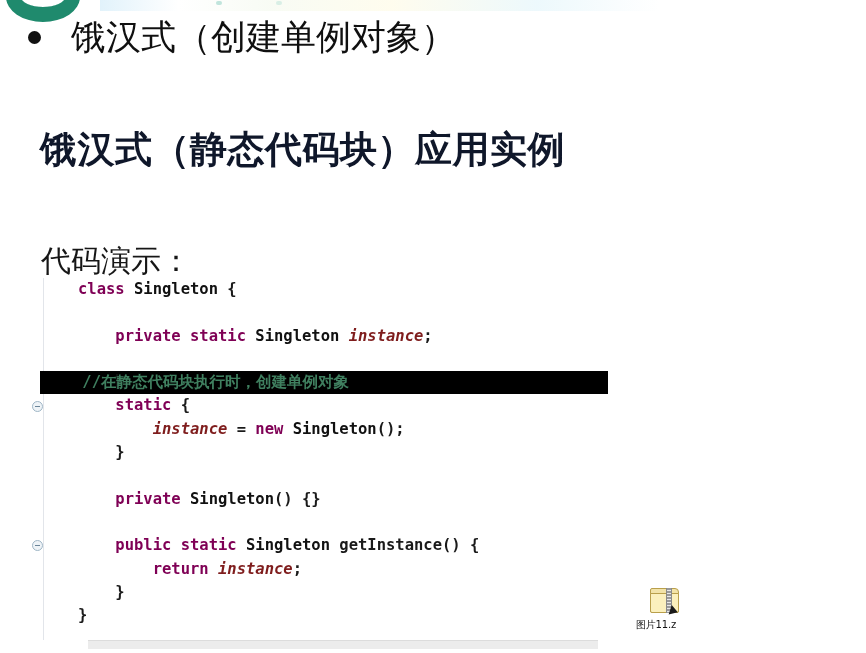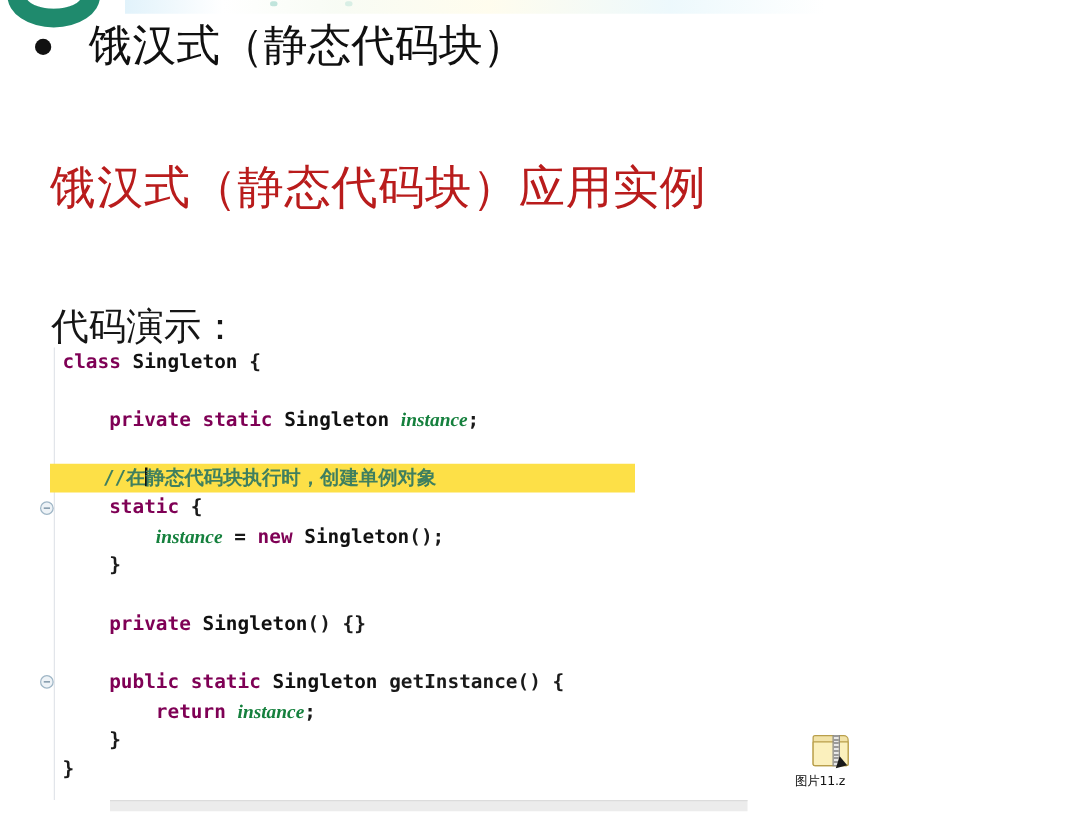--- a/index.html
+++ b/index.html
@@ -85,22 +85,22 @@
     white-space: nowrap;
   }
 
   
   .blue-heading {
     position: absolute;
     left: 40px;
     top: 125px;
     font-family: "DejaVu Sans", "Liberation Sans", sans-serif;
     font-size: 37px;
-    font-weight: normal;
-    color: #b91c1c;
+    font-weight: bold;
+    color: #0f172a;
     white-space: nowrap;
     letter-spacing: .5px;
   }
 
   
   .sub-label {
     position: absolute;
     left: 41px;
     top: 214px;
     font-family: "DejaVu Sans", "Liberation Sans", sans-serif;
@@ -157,31 +157,31 @@
     left: 17px;
     top: 0;
     right: 0;
     font-family: "DejaVu Sans Mono", "Liberation Mono", monospace;
     font-size: 15.5px;
     line-height: 23.3px;
     font-weight: bold;
     color: #1a1a1a;
     white-space: pre;
   }
-  .code-line { height: 23.3px; position: relative; padding-left: 5px;}
+  .code-line { height: 23.3px; position: relative; padding-left: 5px; margin-left: 28px;}
   .line-hl {
-    background: #fde047;
-    width: 468px;
+    background: #000000;
+    width: 568px;
     margin-left: -5px;
     padding-left: 5px;
     box-sizing: border-box;
   }
   .kw { color: #7f0055; }
   .type { color: #111111; }
-  .field { color: #15803d; font-style: italic; font-family: Liberation Serif, serif; }
+  .field { color: #7f1d1d; font-style: italic; }
   .cmt { color: #3f7f5f; }
   .caret {
     display: inline-block;
     width: 0;
     border-left: 2px solid #111;
     height: 15px;
     vertical-align: -2px;
     margin: 0 -1px;
   }
   .code-bottom-bar {
@@ -258,21 +258,21 @@
 </head>
 <body>
 
 <div class="top-ring"></div>
 <div class="ghost-strip"></div>
 <div class="ghost-dot" style="left:216px"></div>
 <div class="ghost-dot" style="left:276px;opacity:.3"></div>
 
 <div class="bullet-line">
   <span class="bullet-dot"></span>
-  <span class="bullet-text">饿汉式（静态代码块）</span>
+  <span class="bullet-text">饿汉式（创建单例对象）</span>
 </div>
 
 <div class="blue-heading">饿汉式（静态代码块）应用实例</div>
 
 <div class="sub-label">代码演示：</div>
 
 <div class="code-region">
   <div class="gutter">
     <div class="gutter-rule"></div>
   <div class="fold-marker" style="top: 122.5px;"></div>

